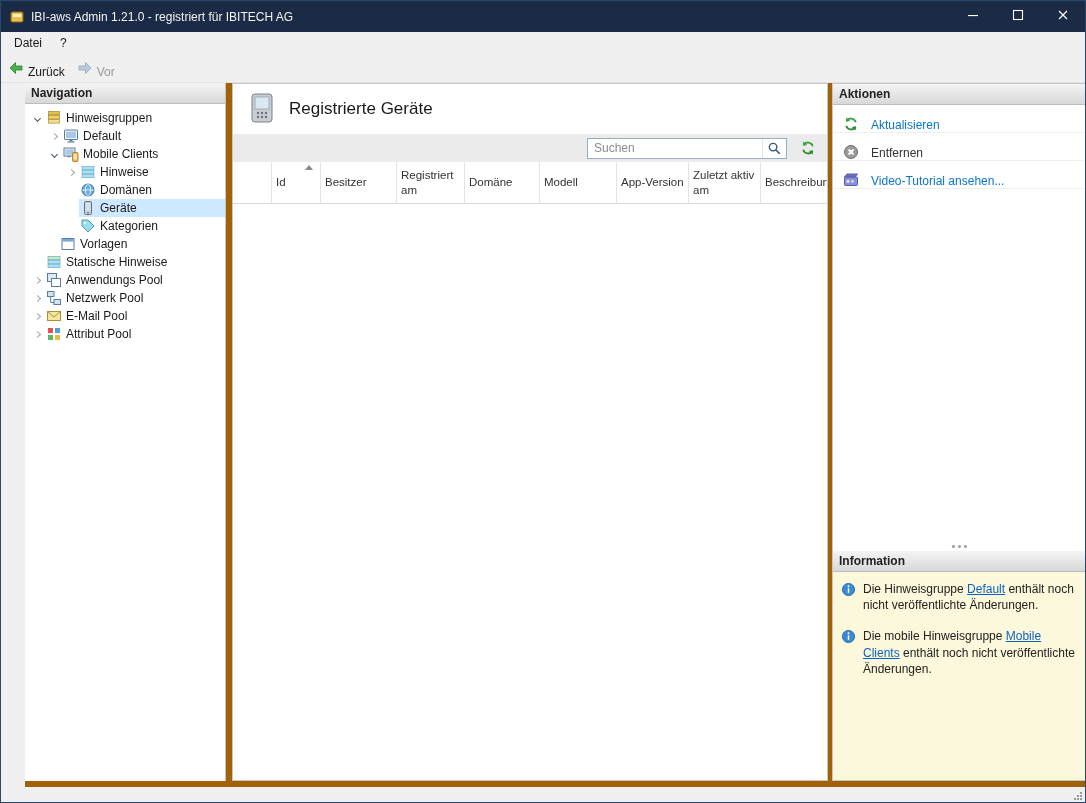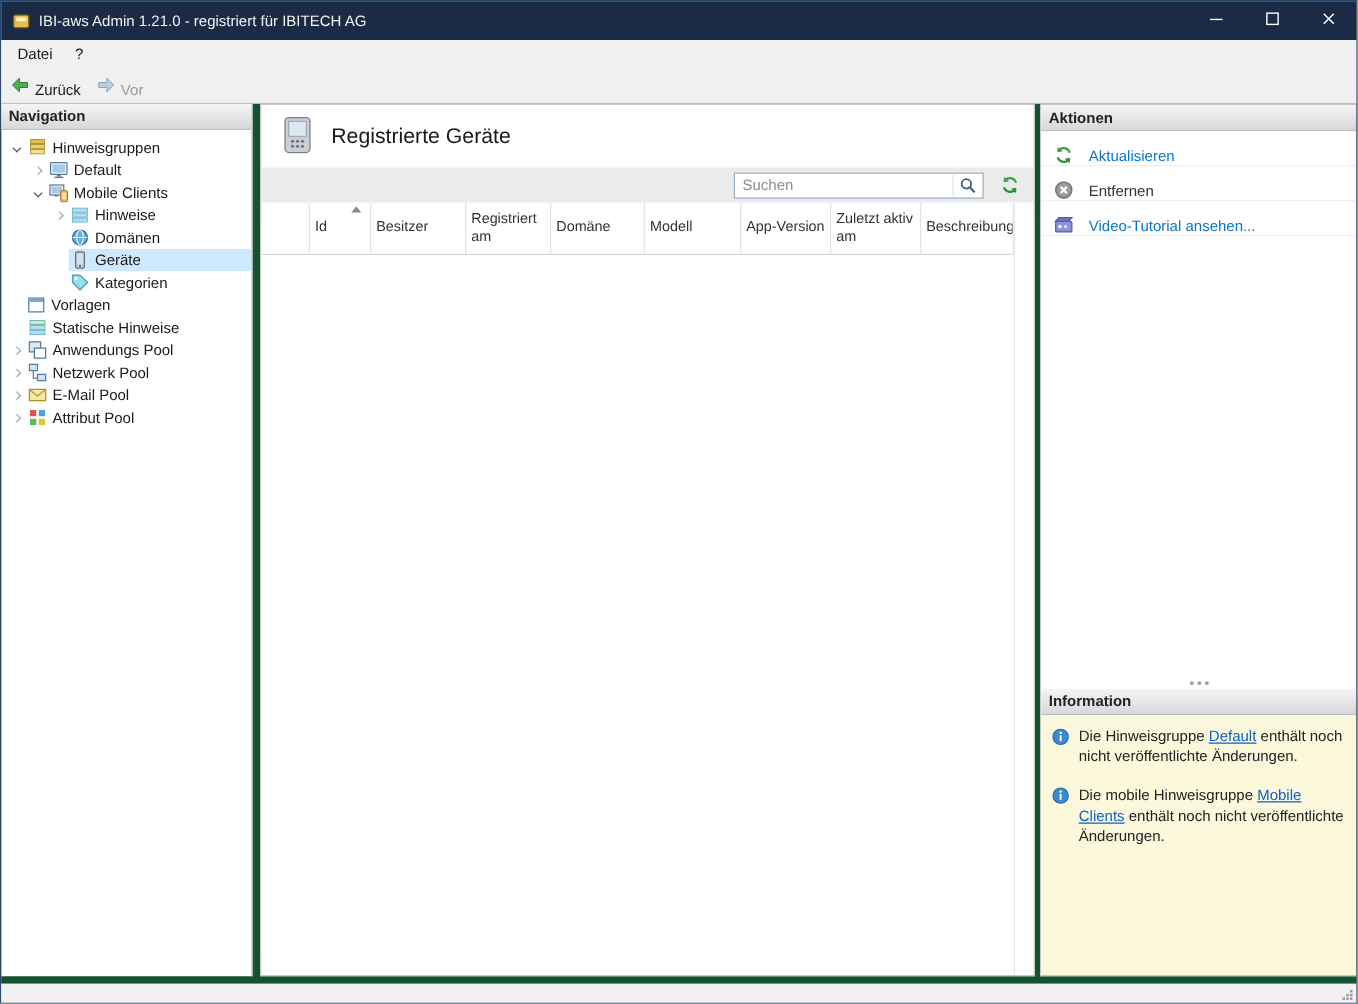--- a/index.html
+++ b/index.html
@@ -18,21 +18,21 @@
   
   .menubar{flex:0 0 24px;display:flex;align-items:flex-start;background:#f0f0f0;padding-left:4px;}
   .menu-item{padding:4px 9px;color:#1a1a1a;}
 
   
   .toolbar{flex:0 0 27px;display:flex;align-items:center;background:#f0f0f0;padding-left:7px;gap:12px;border-bottom:1px solid #e3e3e3;}
   .tool-btn{display:flex;align-items:flex-end;gap:4px;color:#1a1a1a;}
   .tool-btn.disabled{color:#9a9a9a;}
 
   
-  .content{flex:1;display:flex;background:#14532d;overflow:hidden;padding-bottom:6px;}
+  .content{flex:1;display:flex;background:#a16207;overflow:hidden;padding-bottom:6px;margin-left:24px;}
 
   .panel-header{flex:0 0 21px;height:21px;background:linear-gradient(#f5f5f5,#d8d8d8);border-bottom:1px solid #bdbdbd;font-weight:bold;font-size:12px;color:#222;display:flex;align-items:center;padding:0 6px;}
 
   
   .sidebar{width:201px;flex:0 0 201px;display:flex;flex-direction:column;background:#fff;border-right:1px solid #c6c6c6;}
   .tree{flex:1;padding-top:5px;overflow:hidden;}
   .tree-row{display:flex;align-items:center;height:18px;cursor:default;}
   .expander{width:15px;height:15px;flex:0 0 15px;display:flex;align-items:center;justify-content:center;}
   .chev{width:5px;height:5px;border-right:1.4px solid #99a8b6;border-bottom:1.4px solid #99a8b6;}
   .exp-closed .chev{transform:rotate(-45deg);}
@@ -220,21 +220,21 @@
           <div class="tree-row" style="padding-left: 39px;">
             <span class="expander exp-none"></span>
             <span class="tree-sel">
               <span class="tico"><svg width="16" height="16" viewBox="0 0 16 16">
                   <path d="M2 2 L8 2 L14 8 L8 14 L2 8 Z" fill="#9adcec" stroke="#4a9ab8"></path>
                   <circle cx="4.8" cy="4.8" r="1.1" fill="#fff"></circle>
                 </svg></span>
               <span class="tree-label">Kategorien</span>
             </span>
           </div>
-          <div class="tree-row" style="padding-left: 4px;">
+          <div class="tree-row" style="padding-left: 19px;">
             <span class="expander exp-none"></span>
             <span class="tree-sel">
               <span class="tico"><svg width="16" height="16" viewBox="0 0 16 16">
                   <rect x="2" y="2.5" width="12" height="11" fill="#fff" stroke="#5a7ca0"></rect>
                   <rect x="2.5" y="3" width="11" height="2.6" fill="#7aa8d4"></rect>
                 </svg></span>
               <span class="tree-label">Vorlagen</span>
             </span>
           </div>
           <div class="tree-row" style="padding-left: 5px;">

